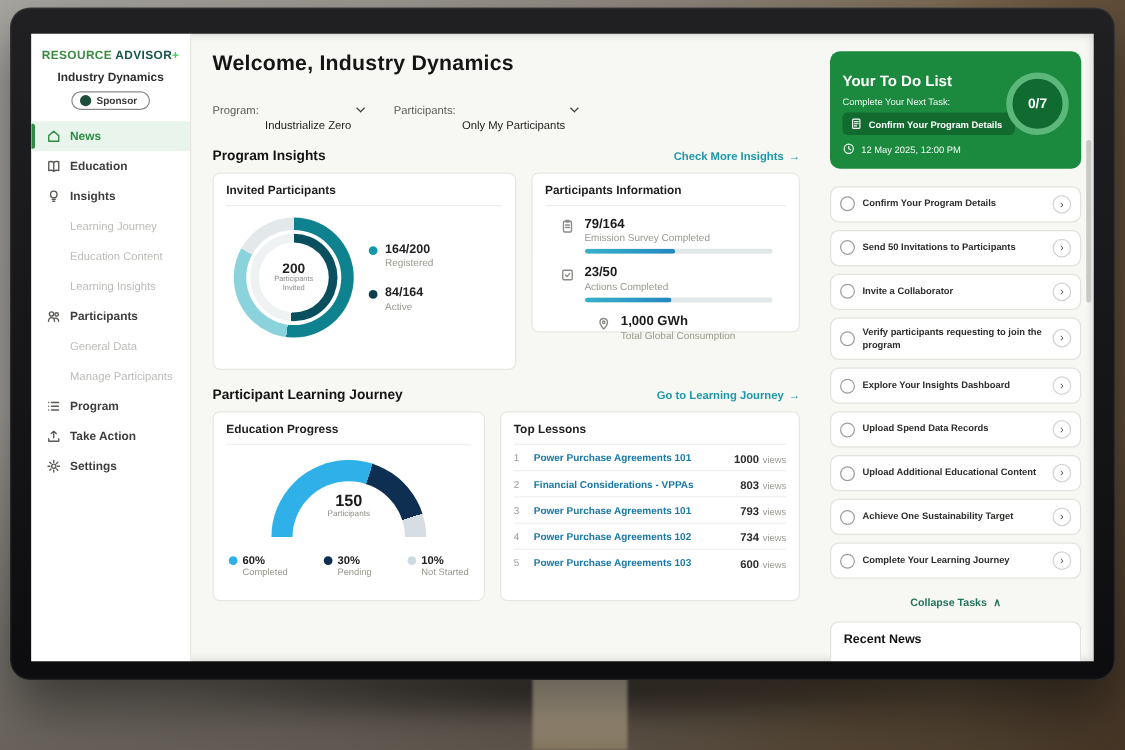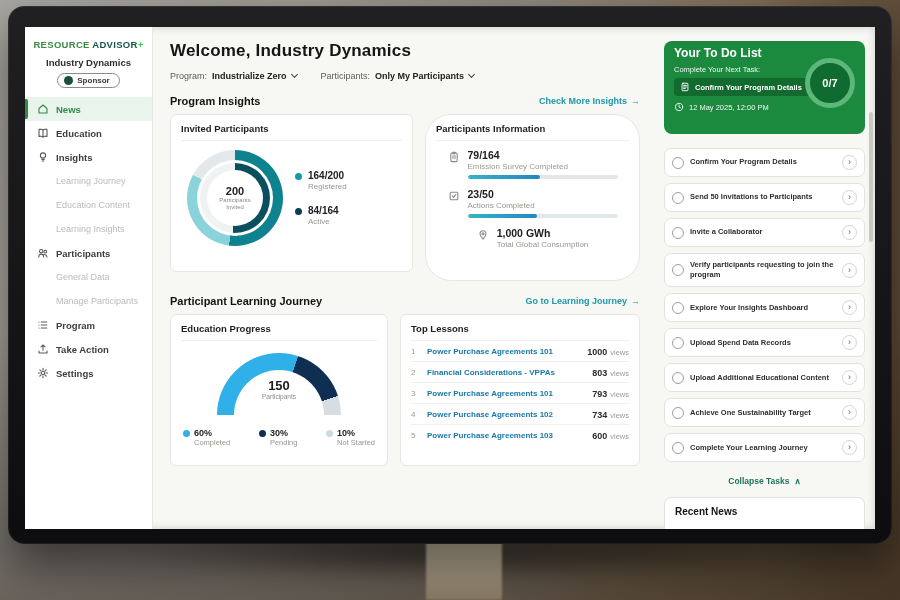--- a/index.html
+++ b/index.html
@@ -65,21 +65,21 @@
   .nav-item.sub { padding-left:31px; color:#bbbbb7; font-weight:normal; font-size:9px; }
   .nav-item.active { background:#e9f5ec; color:#2f8a46; position:relative; }
   .nav-item.active .nav-ic { color:#2f8a46; }
   .nav-item.active::before { content:""; position:absolute; left:0; top:2px; bottom:2px; width:3px;
     background:#2f8a46; border-radius:0 2px 2px 0; }
   
   .main { flex:1; padding:12px 13px 0 17px; min-width:0; }
   .welcome { font-size:17px; font-weight:bold; color:#151515; letter-spacing:0.2px; margin-top:2px; }
   .filters { display:flex; align-items:center; gap:24px; margin-top:10px; font-size:9px; color:#5c5c58; }
   .filter { display:flex; align-items:center; gap:5px; cursor:pointer; }
-  .filter-value { font-weight:bold; color:#202020; }
+  .filter-value { font-weight:normal; color:#202020;margin-top:24px; }
   .chev { display:inline-block; width:5px; height:5px; border-right:1.4px solid #3f3f3f;
     border-bottom:1.4px solid #3f3f3f; transform:rotate(45deg); margin-top:-3px; }
   .section-head { display:flex; align-items:center; justify-content:space-between; margin:14px 0 7px; }
   .section-title { font-size:11px; font-weight:bold; color:#141414; }
   .link { display:flex; align-items:center; gap:4px; font-size:9px; font-weight:bold; color:#1d97ab; cursor:pointer; }
   .cards { display:flex; gap:12px; }
   .card { background:#fff; border:1px solid #e7e7e2; border-radius:6px; padding:8px 10px 6px; }
   .card-title { font-size:9.5px; font-weight:bold; color:#1e1e1e; padding-bottom:6px; border-bottom:1px solid #eeeeea; }
   
   .card-invited { width:243px; height:158px; }
@@ -95,21 +95,21 @@
   .donut-value { font-size:11px; font-weight:bold; color:#222; }
   .donut-label { font-size:6px; color:#8a8a86; width:42px; line-height:1.25; }
   .legend-v { display:flex; flex-direction:column; gap:14px; }
   .leg-item { display:flex; gap:6px; }
   .leg-dot { width:7px; height:7px; border-radius:50%; margin-top:3px; }
   .dot-teal { background:#129aab; } .dot-navy { background:#0b3e52; }
   .dot-blue { background:#2fb0e8; } .dot-dnavy { background:#0e2f52; } .dot-pale { background:#ccdbe2; }
   .leg-val { font-size:10px; font-weight:bold; color:#222; }
   .leg-lab { font-size:8px; color:#98988f; margin-top:1px; }
   
-  .card-info { flex:1; height:167px;border-radius:26px; }
+  .card-info { flex:1; height:128px; }
   .info-rows { padding-top:8px; display:flex; flex-direction:column; gap:9px;align-items:center; }
   .info-row { display:flex; gap:8px; }
   .info-ic { width:12px; height:12px; margin-top:2px; color:#8a8a86; }
   .info-val { font-size:10.5px; font-weight:bold; color:#1c1c1c; }
   .info-lab { font-size:8px; color:#98988f; margin-top:1px; }
   .bar { margin-top:4px; width:150px; height:4px; border-radius:2px; background:#e2e7ea; overflow:hidden; }
   .bar i { display:block; height:100%; border-radius:2px; background:linear-gradient(90deg,#36b3c9,#2387c2); }
   
   .card-edu { width:218px; height:152px; }
   .gauge-wrap { position:relative; width:124px; height:62px; margin:12px auto 0; overflow:hidden; }
@@ -127,21 +127,21 @@
   
   .card-lessons { flex:1; height:152px; }
   .lesson-row { display:flex; align-items:center; gap:6px; padding:5.5px 0 4.5px; border-bottom:1px solid #f0f0ec; }
   .lesson-row:last-child { border-bottom:none; }
   .lesson-rank { width:10px; font-size:8px; color:#9a9a94; }
   .lesson-title { flex:1; font-size:8px; font-weight:bold; color:#1878a8; cursor:pointer; }
   .lesson-views { font-size:9px; font-weight:bold; color:#2c2c2c; white-space:nowrap; }
   .lesson-views span { font-weight:normal; font-size:7.5px; color:#9a9a94; margin-left:3px; }
   
   .rightbar { width:222px; min-width:222px; padding:14px 10px 0 11px; display:flex; flex-direction:column; }
-  .todo-card { position:relative; background:#1b8a3e; border-radius:8px; padding:5px 10px; color:#fff; min-height:93px; }
+  .todo-card { position:relative; background:#1b8a3e; border-radius:8px; padding:17px 10px; color:#fff; min-height:93px; }
   .todo-title { font-size:12px; font-weight:bold; }
   .todo-sub { font-size:7.5px; opacity:0.92; margin-top:5px; }
   .todo-next { display:flex; align-items:center; gap:5px; background:#126a2f; border-radius:4px;
     padding:4px 6px; margin-top:4px; width:138px; font-size:7.5px; font-weight:bold; line-height:1.2; cursor:pointer; }
   .todo-next .ico, .todo-due .ico { width:10px; height:10px; color:#fff; flex-shrink:0; }
   .todo-due { display:flex; align-items:center; gap:5px; font-size:7.5px; margin-top:6px; opacity:0.95; }
   .todo-ring { position:absolute; right:10px; top:17px; width:50px; height:50px; border-radius:50%;
     border:5px solid #5cb87a; background:#0f6b2f; display:flex; align-items:center; justify-content:center;
     font-size:11px; font-weight:bold; }
   .tasks { margin-top:14px; }

